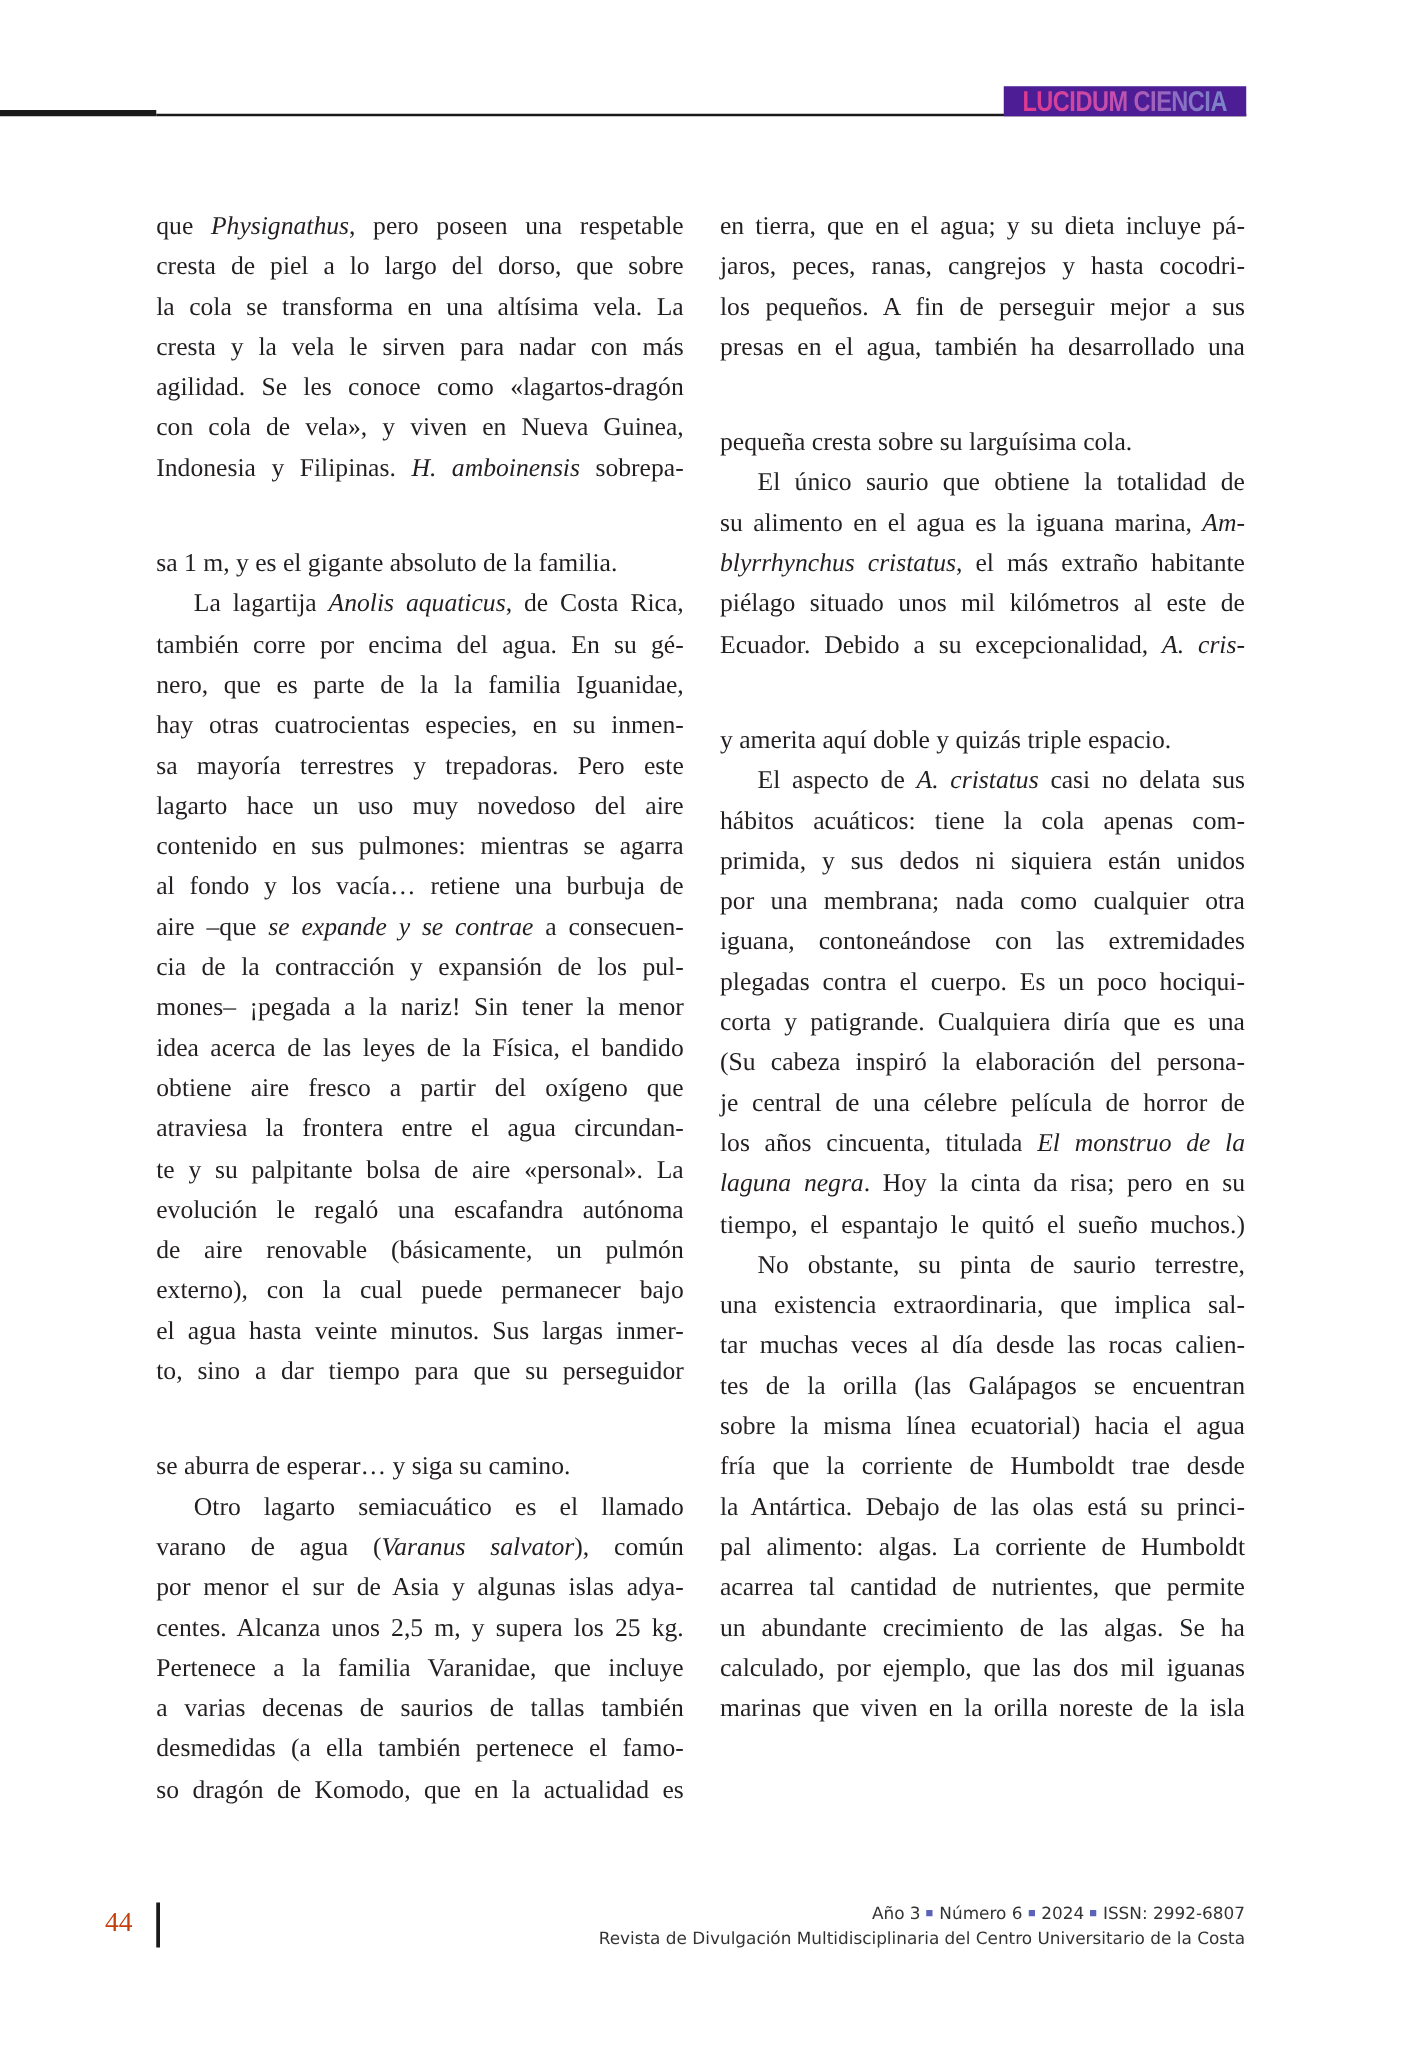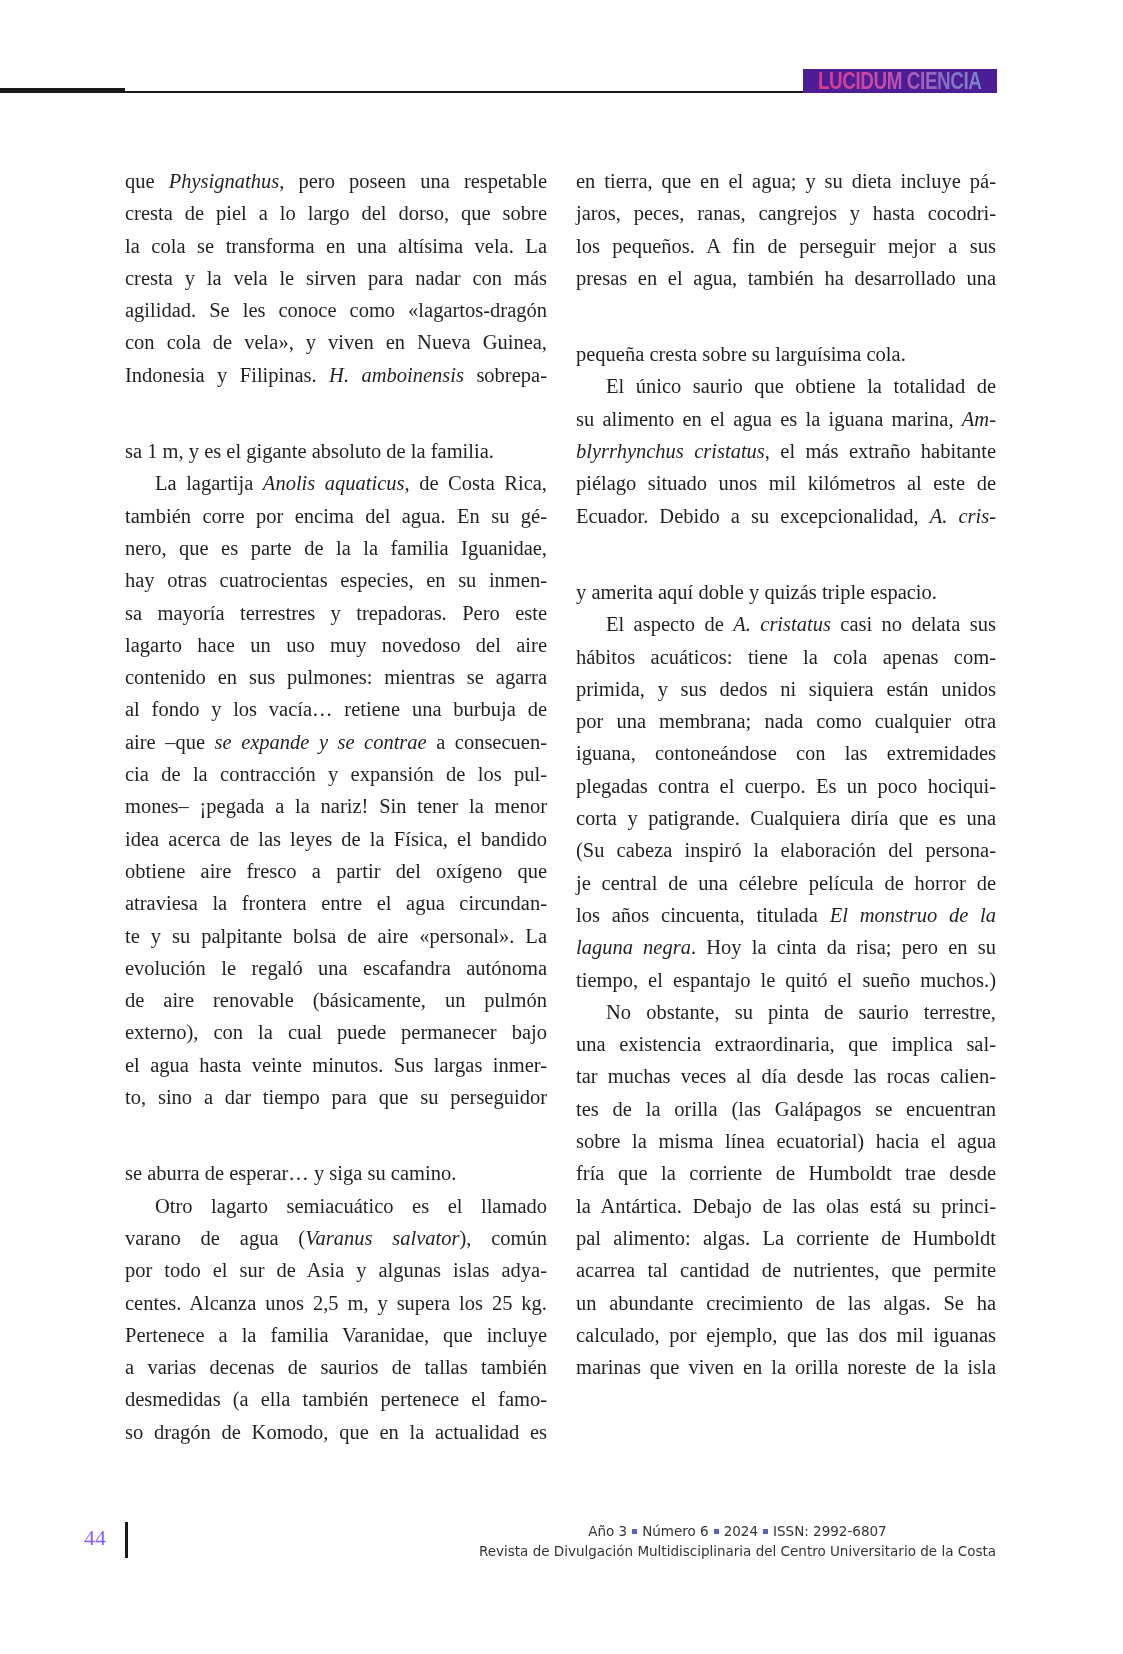--- a/index.html
+++ b/index.html
@@ -9,23 +9,23 @@
   .brand { position: absolute; left: 803px; top: 69px; width: 194px; height: 24px; background: #4c1d95; display: flex; align-items: center; justify-content: center; }
   .brand span { font-family: "Liberation Sans", sans-serif; font-weight: bold; font-size: 23px; letter-spacing: -0.5px; transform: scaleX(0.82); display: inline-block; white-space: nowrap;
     background: linear-gradient(90deg, #e0398f 0%, #c44fae 45%, #8a6ec2 75%, #7a86c8 100%); -webkit-background-clip: text; background-clip: text; color: transparent; line-height: 24px; }
   .col { position: absolute; top: 165px; }
   .col-left { left: 125px; width: 422px; }
   .col-right { left: 576px; width: 420px; }
   .line { display: block; height: 32.3px; line-height: 32.3px; font-family: "Liberation Serif", serif; font-size: 20.5px; text-align: justify; text-align-last: justify; white-space: nowrap; overflow: visible; }
   .line.last { text-align-last: left; margin-top: 44px; }
   .line.indent { padding-left: 30px; }
   .line em { font-style: italic; }
-  .pagenum { position: absolute; left: 84px; top: 1525px; font-family: "Liberation Serif", serif; font-size: 22px; color: #8b5cf6; }
+  .pagenum { position: absolute; left: 84px; top: 1525px; font-family: "Liberation Serif", serif; font-size: 22px; color: #c2410c; }
   .pagebar { position: absolute; left: 125px; top: 1522px; width: 3px; height: 36px; background: #1a1a1a; }
-  .footer { position: absolute; right: 127px; top: 1521px; text-align: center; font-family: "DejaVu Sans", sans-serif; font-size: 13.5px; color: #333; line-height: 20px; }
+  .footer { position: absolute; right: 127px; top: 1521px; text-align: right; font-family: "DejaVu Sans", sans-serif; font-size: 13.5px; color: #333; line-height: 20px; }
   .footer .sq { display: inline-block; width: 5px; height: 5px; background: #5a63b8; margin: 0 5px; vertical-align: middle; position: relative; top: -1px; }
 </style>
 </head>
 <body>
 
 <div class="rule-thick"></div>
 <div class="rule-thin"></div>
 <div class="brand">
   <span>LUCIDUM CIENCIA</span>
 </div>
@@ -55,21 +55,21 @@
     <div class="line">atraviesa la frontera entre el agua circundan-</div>
     <div class="line">te y su palpitante bolsa de aire «personal». La</div>
     <div class="line">evolución le regaló una escafandra autónoma</div>
     <div class="line">de aire renovable (básicamente, un pulmón</div>
     <div class="line">externo), con la cual puede permanecer bajo</div>
     <div class="line">el agua hasta veinte minutos. Sus largas inmer-</div>
     <div class="line">to, sino a dar tiempo para que su perseguidor</div>
     <div class="line last">se aburra de esperar… y siga su camino.</div>
     <div class="line indent">Otro lagarto semiacuático es el llamado</div>
     <div class="line">varano de agua (<em>Varanus salvator</em>), común</div>
-    <div class="line">por todo el sur de Asia y algunas islas adya-</div>
+    <div class="line">por menor el sur de Asia y algunas islas adya-</div>
     <div class="line">centes. Alcanza unos 2,5 m, y supera los 25 kg.</div>
     <div class="line">Pertenece a la familia Varanidae, que incluye</div>
     <div class="line">a varias decenas de saurios de tallas también</div>
     <div class="line">desmedidas (a ella también pertenece el famo-</div>
     <div class="line">so dragón de Komodo, que en la actualidad es</div>
   </div>
 <div class="col col-right">
     <div class="line">en tierra, que en el agua; y su dieta incluye pá-</div>
     <div class="line">jaros, peces, ranas, cangrejos y hasta cocodri-</div>
     <div class="line">los pequeños. A fin de perseguir mejor a sus</div>

